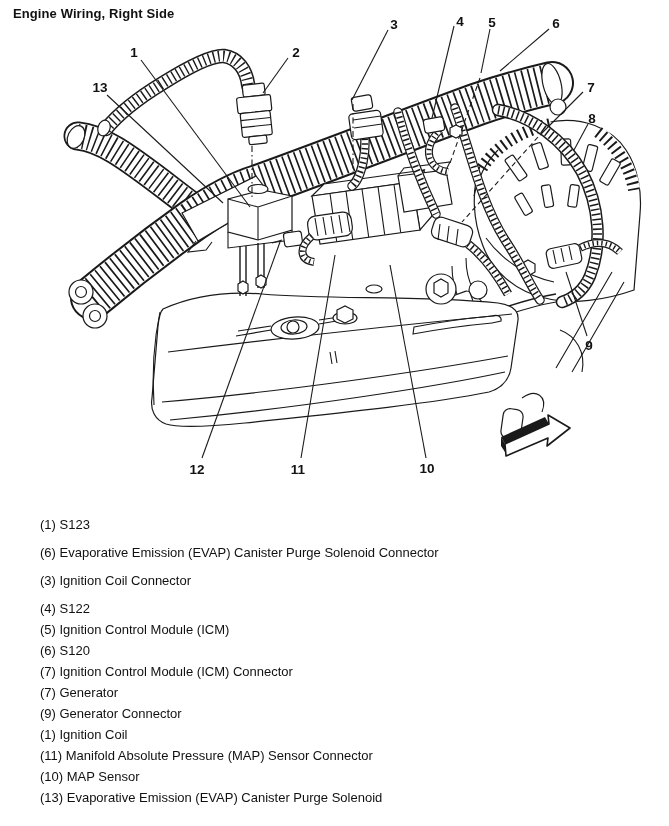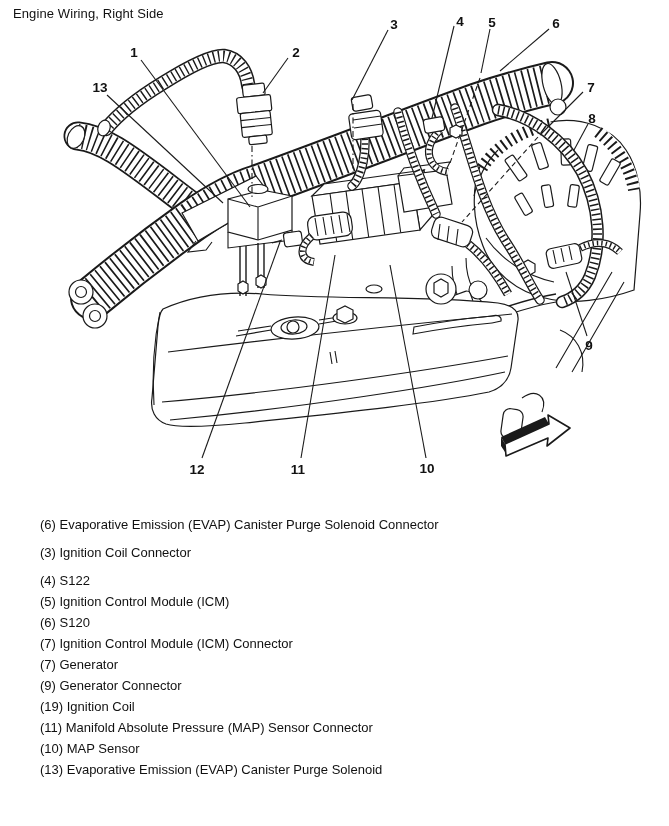--- a/index.html
+++ b/index.html
@@ -1,18 +1,18 @@
 <!DOCTYPE html>
 <html><head>
 <meta charset="utf-8">
 <style>
   html,body{margin:0;padding:0;background:#ffffff;}
   body{width:669px;height:826px;position:relative;overflow:hidden;
        font-family:"Liberation Sans",sans-serif;color:#111;}
-  .page-title{position:absolute;left:13px;top:6px;font-size:13px;font-weight:normal;
+  .page-title{position:absolute;left:13px;top:6px;font-size:13px;font-weight:bold;
               letter-spacing:.1px;white-space:nowrap;}
   .diagram-wrap{position:absolute;left:0;top:0;width:669px;height:505px;}
   svg{display:block;}
   svg text.callout{font-family:"Liberation Sans",sans-serif;font-size:13.5px;
                    font-weight:600;fill:#111;}
   .legend{position:absolute;left:40px;top:517px;width:615px;}
   .legend-item{font-size:13px;line-height:15px;margin-bottom:6px;white-space:nowrap;}
   .legend-item.gap{margin-bottom:13px;}
   
   .ln{stroke:#1a1a1a;stroke-width:1.1;fill:none;}
@@ -256,25 +256,26 @@
 
   <g>
     <polygon points="501,437 545,417 549,424 505,444" fill="#1a1a1a"></polygon>
     <polygon points="501,437 505,444 505,452 501,446" fill="#1a1a1a"></polygon>
     <path d="M 505,444 L 549,424 L 548,415 L 570,428 L 547,446 L 548,438 L 506,456 Z" fill="#ffffff" stroke="#1a1a1a" stroke-width="1.6" stroke-linejoin="round"></path>
   </g>
 </svg>
 </div>
 
 <div class="legend">
+  <div class="legend-item gap">(1) S123</div>
   <div class="legend-item gap">(6) Evaporative Emission (EVAP) Canister Purge Solenoid Connector</div>
   <div class="legend-item gap">(3) Ignition Coil Connector</div>
   <div class="legend-item">(4) S122</div>
   <div class="legend-item">(5) Ignition Control Module (ICM)</div>
   <div class="legend-item">(6) S120</div>
   <div class="legend-item">(7) Ignition Control Module (ICM) Connector</div>
   <div class="legend-item">(7) Generator</div>
   <div class="legend-item">(9) Generator Connector</div>
-  <div class="legend-item">(19) Ignition Coil</div>
+  <div class="legend-item">(1) Ignition Coil</div>
   <div class="legend-item">(11) Manifold Absolute Pressure (MAP) Sensor Connector</div>
   <div class="legend-item">(10) MAP Sensor</div>
   <div class="legend-item">(13) Evaporative Emission (EVAP) Canister Purge Solenoid</div>
 </div>
 
 </body></html>

